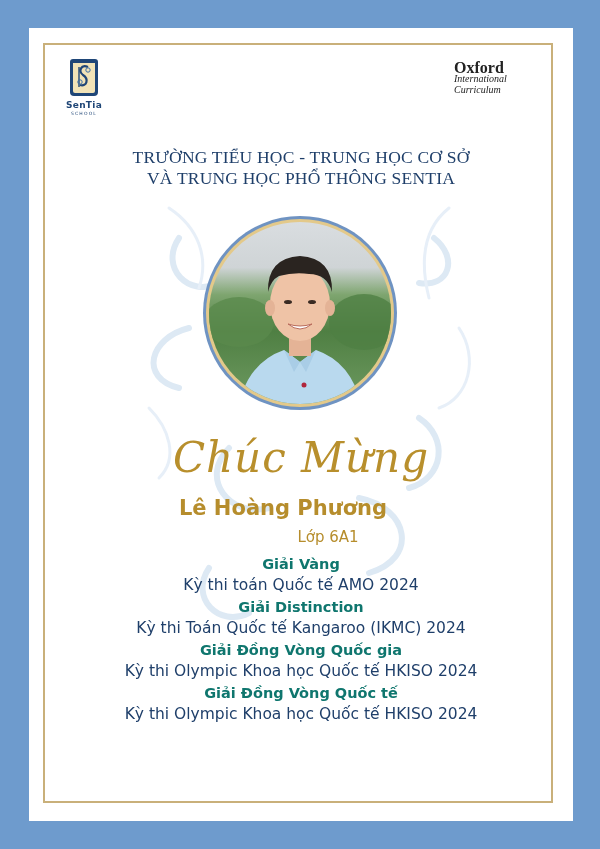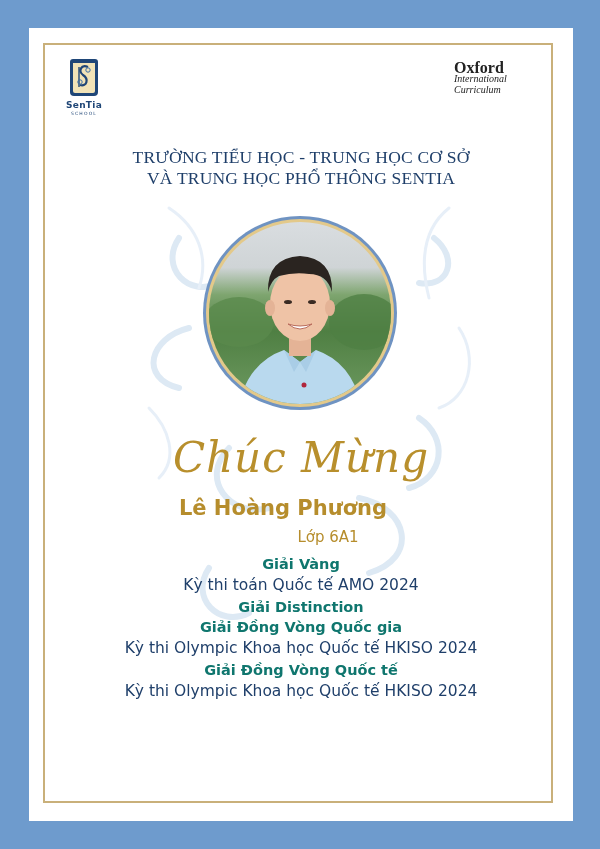--- a/index.html
+++ b/index.html
@@ -276,20 +276,21 @@
   <div class="student-name">Lê Hoàng Phương</div>
   <div class="student-class">Lớp 6A1</div>
 
   <div class="awards">
     <div>
       <span class="award-title">Giải Vàng</span>
       <span class="award-desc">Kỳ thi toán Quốc tế AMO 2024</span>
     </div>
     <div>
       <span class="award-title">Giải Distinction</span>
+      <span class="award-desc">Kỳ thi Toán Quốc tế Kangaroo (IKMC) 2024</span>
     </div>
     <div>
       <span class="award-title">Giải Đồng Vòng Quốc gia</span>
       <span class="award-desc">Kỳ thi Olympic Khoa học Quốc tế HKISO 2024</span>
     </div>
     <div>
       <span class="award-title">Giải Đồng Vòng Quốc tế</span>
       <span class="award-desc">Kỳ thi Olympic Khoa học Quốc tế HKISO 2024</span>
     </div>
   </div>

